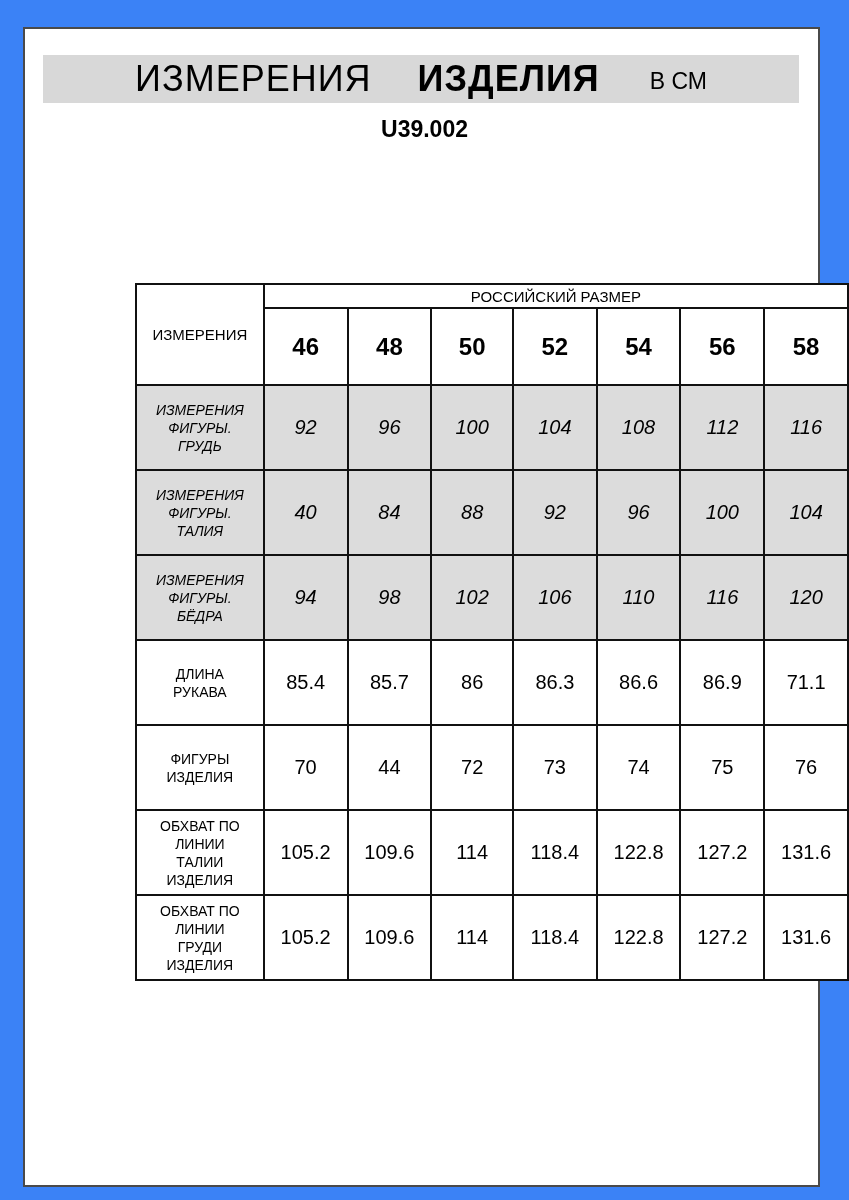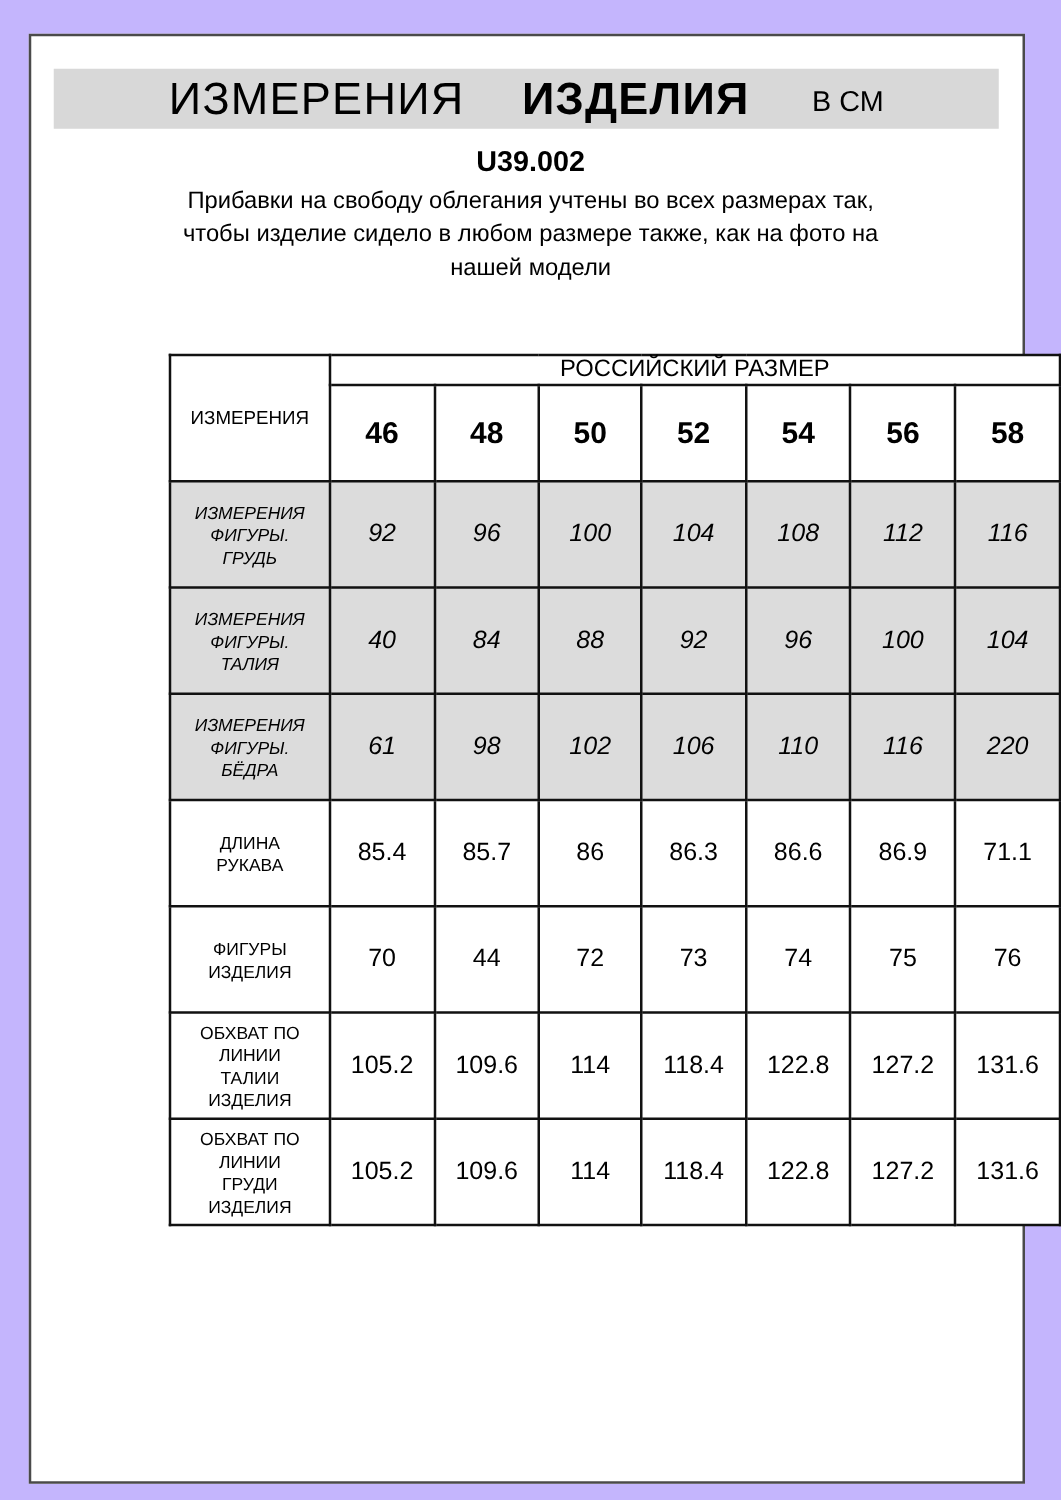--- a/index.html
+++ b/index.html
@@ -7,21 +7,21 @@
   body {
     font-family: "Liberation Sans", sans-serif;
     color: #000000;
     width: 849px;
     height: 1200px;
   }
   .page {
     position: relative;
     width: 849px;
     height: 1200px;
-    background: #c4b5fd;
+    background: #3b82f6;
     overflow: hidden;
   }
   .frame {
     position: absolute;
     left: 23px;
     top: 27px;
     width: 797px;
     height: 1160px;
     border: 2px solid #4a4a4a;
     background: #ffffff;
@@ -86,21 +86,21 @@
     vertical-align: middle;
     padding: 0;
     background: #ffffff;
   }
   td.corner {
     width: 128px;
     font-size: 15px;
   }
   td.group-header {
     height: 24px;
-    font-size: 19px;
+    font-size: 15px;
   }
   tr.sizes-row td {
     height: 77px;
     font-size: 24px;
     font-weight: 800;
     width: 88px;
   }
   tr.body-row td { height: 85px; }
   tr.body-row td.row-label {
     font-size: 14px;
@@ -120,25 +120,20 @@
   <div class="frame"></div>
 
   <div class="titlebar">
     <span class="title-regular">ИЗМЕРЕНИЯ</span>
     <span class="title-bold">ИЗДЕЛИЯ</span>
     <span class="title-unit">В СМ</span>
   </div>
 
   <div class="article">U39.002</div>
 
-  <div class="intro">
-    <div>Прибавки на свободу облегания учтены во всех размерах так,</div>
-    <div>чтобы изделие сидело в любом размере также, как на фото на</div>
-    <div>нашей модели</div>
-  </div>
 
   <table class="size-table">
     <tbody>
       <tr>
         <td class="corner" rowspan="2">ИЗМЕРЕНИЯ</td>
         <td class="group-header" colspan="7">РОССИЙСКИЙ РАЗМЕР</td>
       </tr>
       <tr class="sizes-row">
         <td>46</td>
         <td>48</td>
@@ -166,27 +161,27 @@
         <td class="value-cell">84</td>
         <td class="value-cell">88</td>
         <td class="value-cell">92</td>
         <td class="value-cell">96</td>
         <td class="value-cell">100</td>
         <td class="value-cell">104</td>
       </tr>
 
       <tr class="body-row figure-row">
         <td class="row-label">ИЗМЕРЕНИЯ ФИГУРЫ. БЁДРА</td>
-        <td class="value-cell">61</td>
+        <td class="value-cell">94</td>
         <td class="value-cell">98</td>
         <td class="value-cell">102</td>
         <td class="value-cell">106</td>
         <td class="value-cell">110</td>
         <td class="value-cell">116</td>
-        <td class="value-cell">220</td>
+        <td class="value-cell">120</td>
       </tr>
 
       <tr class="body-row">
         <td class="row-label">ДЛИНА РУКАВА</td>
         <td class="value-cell">85.4</td>
         <td class="value-cell">85.7</td>
         <td class="value-cell">86</td>
         <td class="value-cell">86.3</td>
         <td class="value-cell">86.6</td>
         <td class="value-cell">86.9</td>

